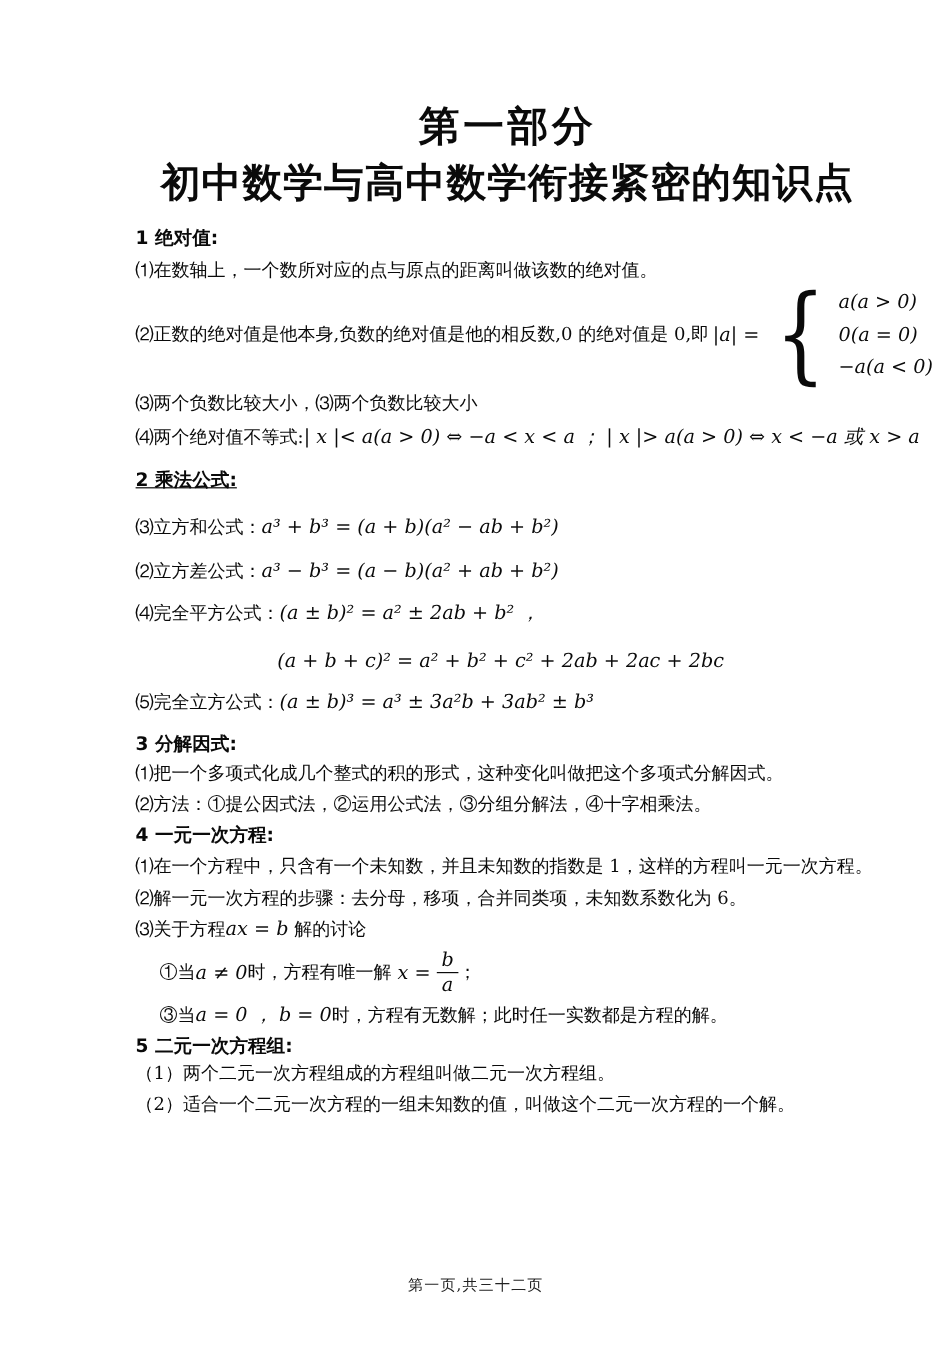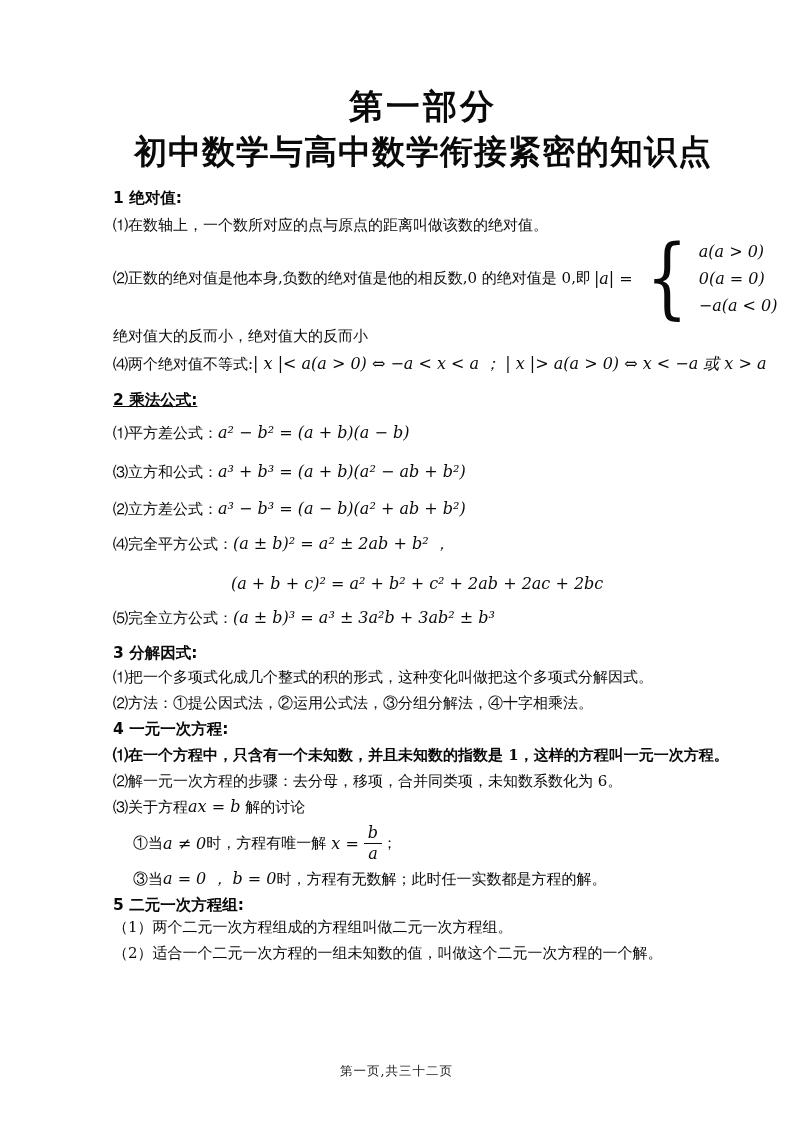--- a/index.html
+++ b/index.html
@@ -83,21 +83,21 @@
   .f3 { margin-top: 19px; }
   .f4 { margin-top: 15px; }
   .f4b { margin-top: 19px; padding-left: 118px; }
   .f5 { margin-top: 15px; }
   
   .h-s3 { margin-top: 15px; }
   .s3-p1 { margin-top: 4px; }
   .s3-p2 { margin-top: 6px; }
   
   .h-s4 { margin-top: 6px; }
-  .s4-p1 { margin-top: 6px; font-weight: bold; }
+  .s4-p1 { margin-top: 6px; }
   .s4-p2 { margin-top: 6px; }
   .s4-p3 { margin-top: 6px; }
   .sub-item { padding-left: 20px; }
   .sub1 {
     margin-top: 4px;
     display: flex;
     align-items: center;
     height: 44px;
     white-space: nowrap;
   }
@@ -149,29 +149,26 @@
         <span class="m">|a| =</span>
         <span class="brace">{</span>
         <span class="cases">
           <span class="m">a(a &gt; 0)</span>
           <span class="m">0(a = 0)</span>
           <span class="m">−a(a &lt; 0)</span>
         </span>
       </span>
     </div>
 
-    <div class="body-line s1-p3 line">绝对值大的反而小，绝对值大的反而小</div>
+    <div class="body-line s1-p3 line">⑶两个负数比较大小，⑶两个负数比较大小</div>
     <div class="body-line s1-p4 line">
       <span>⑷两个绝对值不等式:</span><span class="m">| x |&lt; a(a &gt; 0) ⇔ −a &lt; x &lt; a ；  | x |&gt; a(a &gt; 0) ⇔ x &lt; −a 或 x &gt; a</span>
     </div>
 
     <div class="heading h-s2 line">2 乘法公式:</div>
-    <div class="f-row f1">
-      <span class="f-label">⑴平方差公式：</span><span class="m">a² − b² = (a + b)(a − b)</span>
-    </div>
     <div class="f-row f3">
       <span class="f-label">⑶立方和公式：</span><span class="m">a³ + b³ = (a + b)(a² − ab + b²)</span>
     </div>
     <div class="f-row f2">
       <span class="f-label">⑵立方差公式：</span><span class="m">a³ − b³ = (a − b)(a² + ab + b²)</span>
     </div>
     <div class="f-row f4">
       <span class="f-label">⑷完全平方公式：</span><span class="m">(a ± b)² = a² ± 2ab + b² ，</span>
     </div>
     <div class="f-row f4b">

